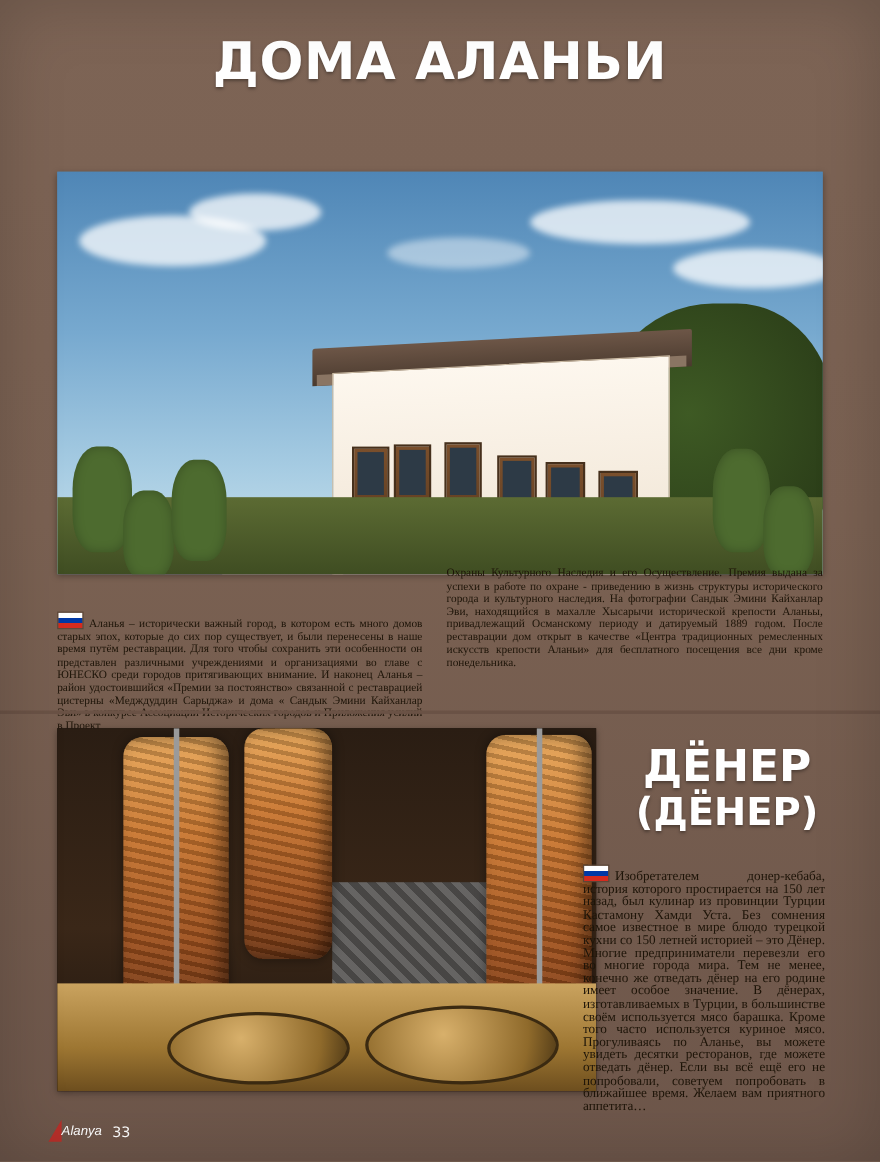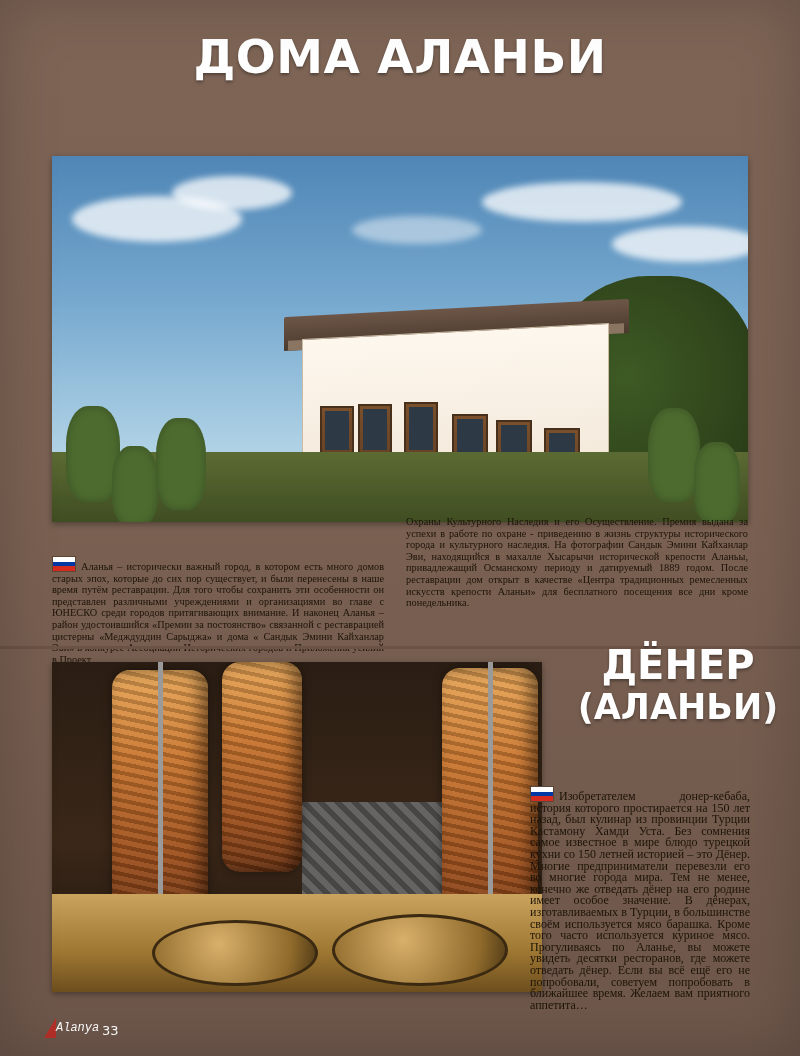--- a/index.html
+++ b/index.html
@@ -151,39 +151,38 @@
   .bowl{
     position:absolute;bottom:6px;border-radius:50%;
     background:radial-gradient(circle at 40% 35%,#d8b06b,#8f6a2b 70%,#4b3615 100%);
     border:3px solid #3b2a11;
   }
   .b1{left:100px;width:160px;height:60px;}
   .b2{left:280px;width:170px;height:66px;}
 
   
   .heading-right{
-    position:absolute;left:556px;top:644px;width:210px;
+    position:absolute;left:556px;top:676px;width:210px;
     color:#ffffff;font-family:"DejaVu Sans", sans-serif;font-weight:bold;
     font-size:40px;line-height:42px;text-align:center;
     text-shadow:0 2px 3px rgba(0,0,0,.35);
-    margin-left:17px;
   }
   .heading-right .l2{font-size:35px;}
   .col-bottom{
     position:absolute;left:530px;top:786px;width:220px;
     color:#1d1408;font-size:12px;line-height:11.6px;text-align:justify;
   }
 
   
   .footer{
     position:absolute;left:44px;bottom:18px;display:flex;align-items:flex-end;gap:6px;
   }
   .logo{
     width:52px;height:20px;position:relative;
-    font-family:Liberation Mono, monospace;
+    font-family:Liberation Sans, sans-serif;
     margin-top:12px;
   }
   .logo-slash{
     position:absolute;left:0;top:0;width:0;height:0;
     border-left:12px solid transparent;border-bottom:20px solid #b8302a;
   }
   .logo-text{
     position:absolute;left:12px;top:3px;color:#ffffff;font-size:12px;font-style:italic;
   }
   .pageno{color:#ffffff;font-size:13px;font-family:"DejaVu Sans", sans-serif;}
@@ -262,21 +261,21 @@
     <div class="spit s3"></div>
     <div class="spit-rod" style="left:106px;top:0;height:270px;"></div>
     <div class="spit-rod" style="left:436px;top:0;height:282px;"></div>
     <div class="tray"></div>
     <div class="bowl b1"></div>
     <div class="bowl b2"></div>
   </div>
 
   <div class="heading-right">
     <div>ДЁНЕР</div>
-    <div class="l2">(АЛАНЬИ)</div>
+    <div class="l2">(ДЁНЕР)</div>
   </div>
 
   <div class="col-bottom">
     <span class="flag"></span><span>Изобретателем донер-кебаба, история которого простирается на 150 лет назад, был кулинар из провинции Турции Кастамону Хамди Уста. Без сомнения самое известное в мире блюдо турецкой кухни со 150 летней историей – это Дёнер. Многие предприниматели перевезли его во многие города мира. Тем не менее, конечно же отведать дёнер на его родине имеет особое значение. В дёнерах, изготавливаемых в Турции, в большинстве своём используется мясо барашка. Кроме того часто используется куриное мясо. Прогуливаясь по  Аланье, вы можете увидеть десятки ресторанов, где можете отведать дёнер. Если вы всё ещё его не попробовали, советуем попробовать в ближайшее время. Желаем вам приятного аппетита…</span>
   </div>
 
   <div class="footer">
     <div class="logo">
       <div class="logo-slash"></div>
       <div class="logo-text">Alanya</div>

